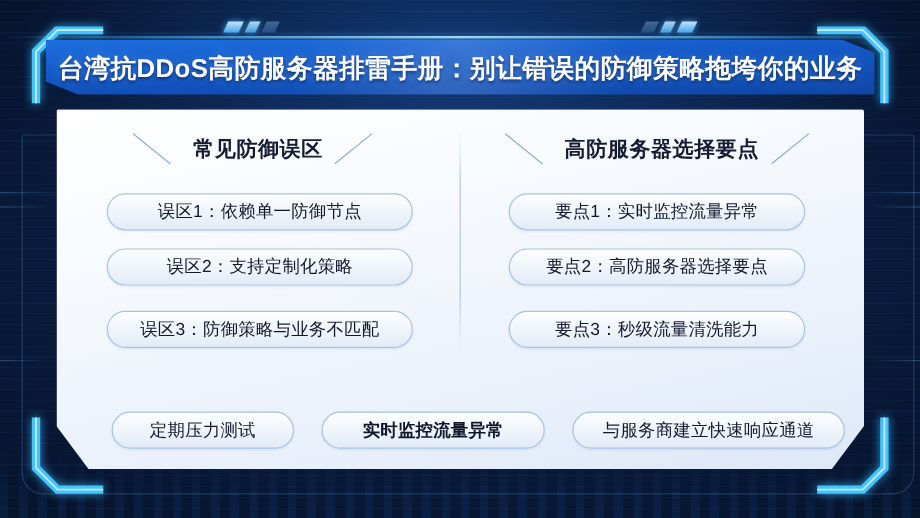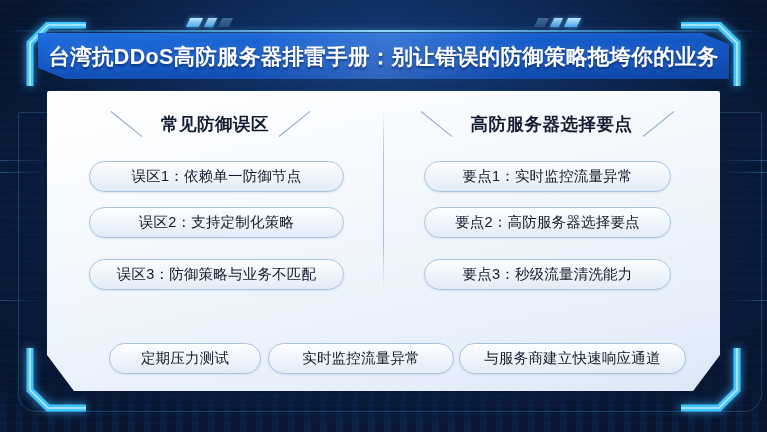--- a/index.html
+++ b/index.html
@@ -212,23 +212,23 @@
   .col-left  .chip { left: 42px; width: 255px; }
   .col-right .chip { left: 377px; width: 247px; }
   .chip.r0 { top: 70px; }
   .chip.r1 { top: 116px; }
   .chip.r2 { top: 168px; }
 
   .chip.b {
     top: 252px;
     height: 31px;
   }
-  .chip.b0 { left: 62px;  width: 152px; }
-  .chip.b1 { left: 221px; width: 186px; }
-  .chip.b2 { left: 412px; width: 227px; }
+  .chip.b0 { left: 46px;  width: 152px; }
+  .chip.b1 { left: 221px; width: 186px; font-weight: bold; }
+  .chip.b2 { left: 430px; width: 227px; }
 </style>
 </head>
 <body>
 
 <div id="stage">
 
   <div class="bg-scanlines"></div>
   <div class="bg-glowline soft"></div>
   <div class="bg-glowline"></div>
   <div class="bg-city"></div>

